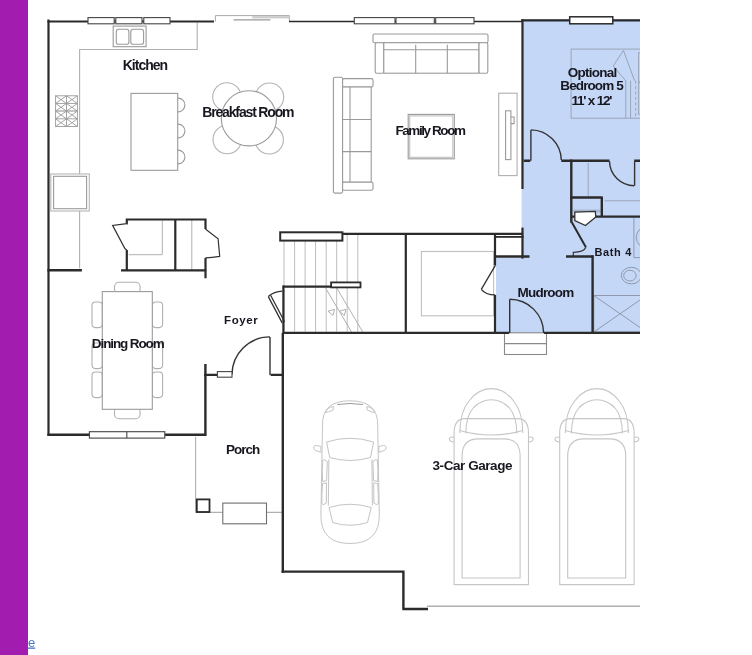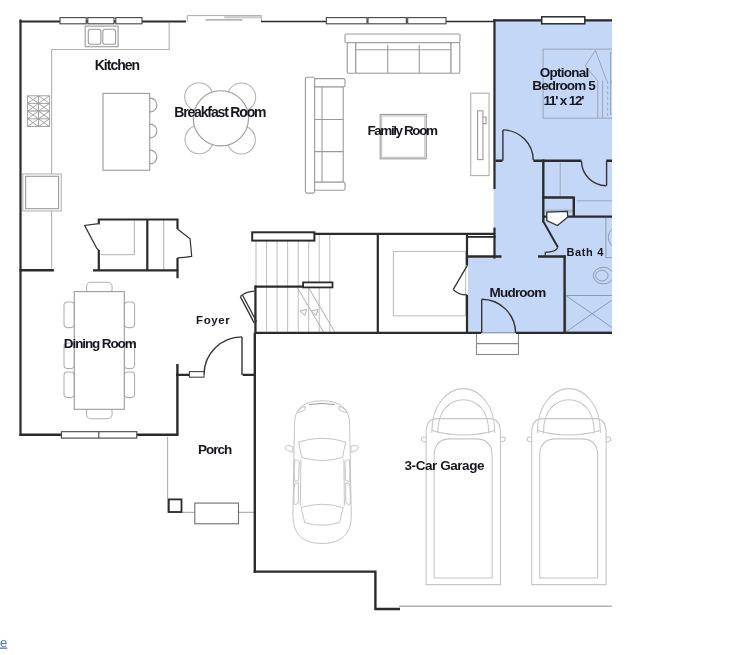--- a/index.html
+++ b/index.html
@@ -1,17 +1,17 @@
 <!DOCTYPE html>
 <html><head>
 <meta charset="utf-8">
 <style>
 html,body{margin:0;padding:0;background:#ffffff;}
 #plan{position:relative;width:612px;height:655px;background:#a21caf;overflow:hidden;
-font-family:"Liberation Sans", sans-serif;}
+font-family:"Liberation Sans", sans-serif;padding-left:28px;}
 svg text{font-family:"Liberation Sans", sans-serif;font-weight:bold;fill:#17171f;}
 </style>
 </head>
 <body>
 <div id="plan">
 <svg width="752" height="655" viewBox="0 0 752 655">
 
 <rect x="0" y="0" width="752" height="655" fill="#ffffff"></rect>
 
 <path d="M493.6,19 H634.9 V333.8 H468 V257.6 H493.6 Z" fill="#c5d7f6"></path>

